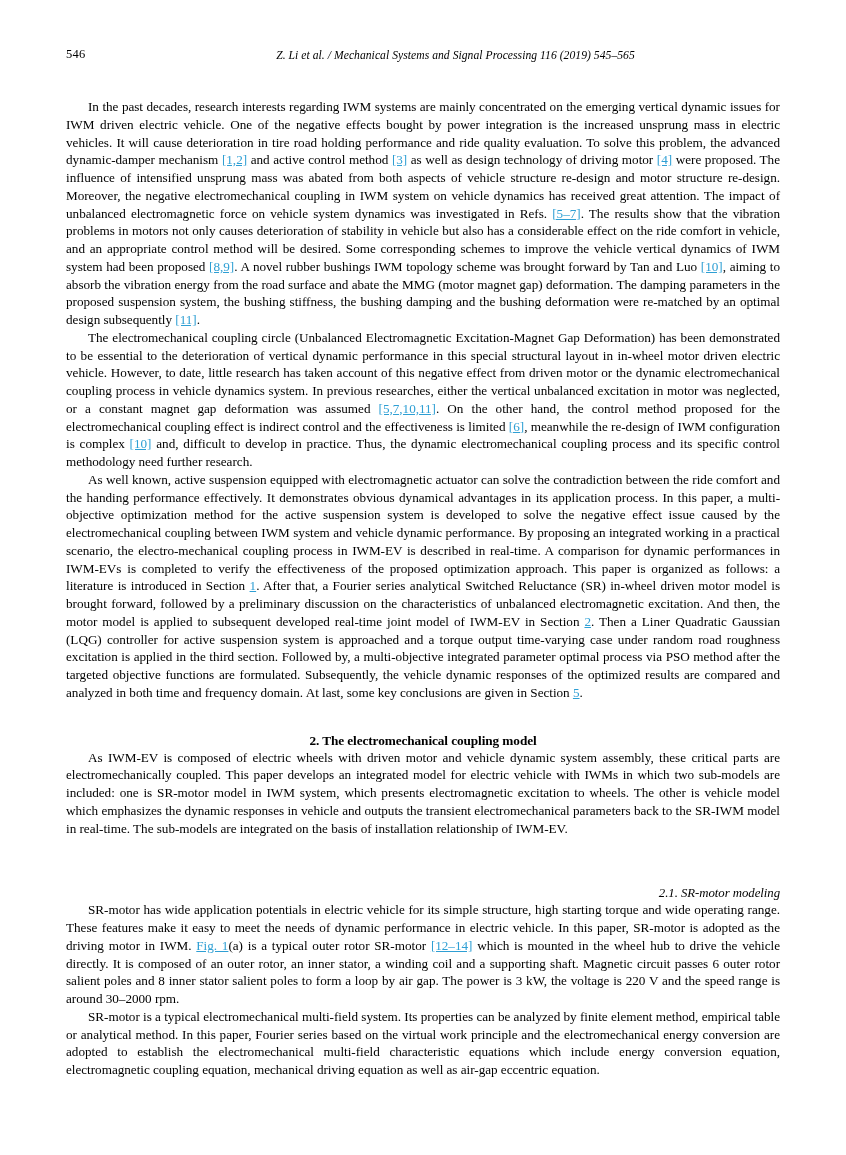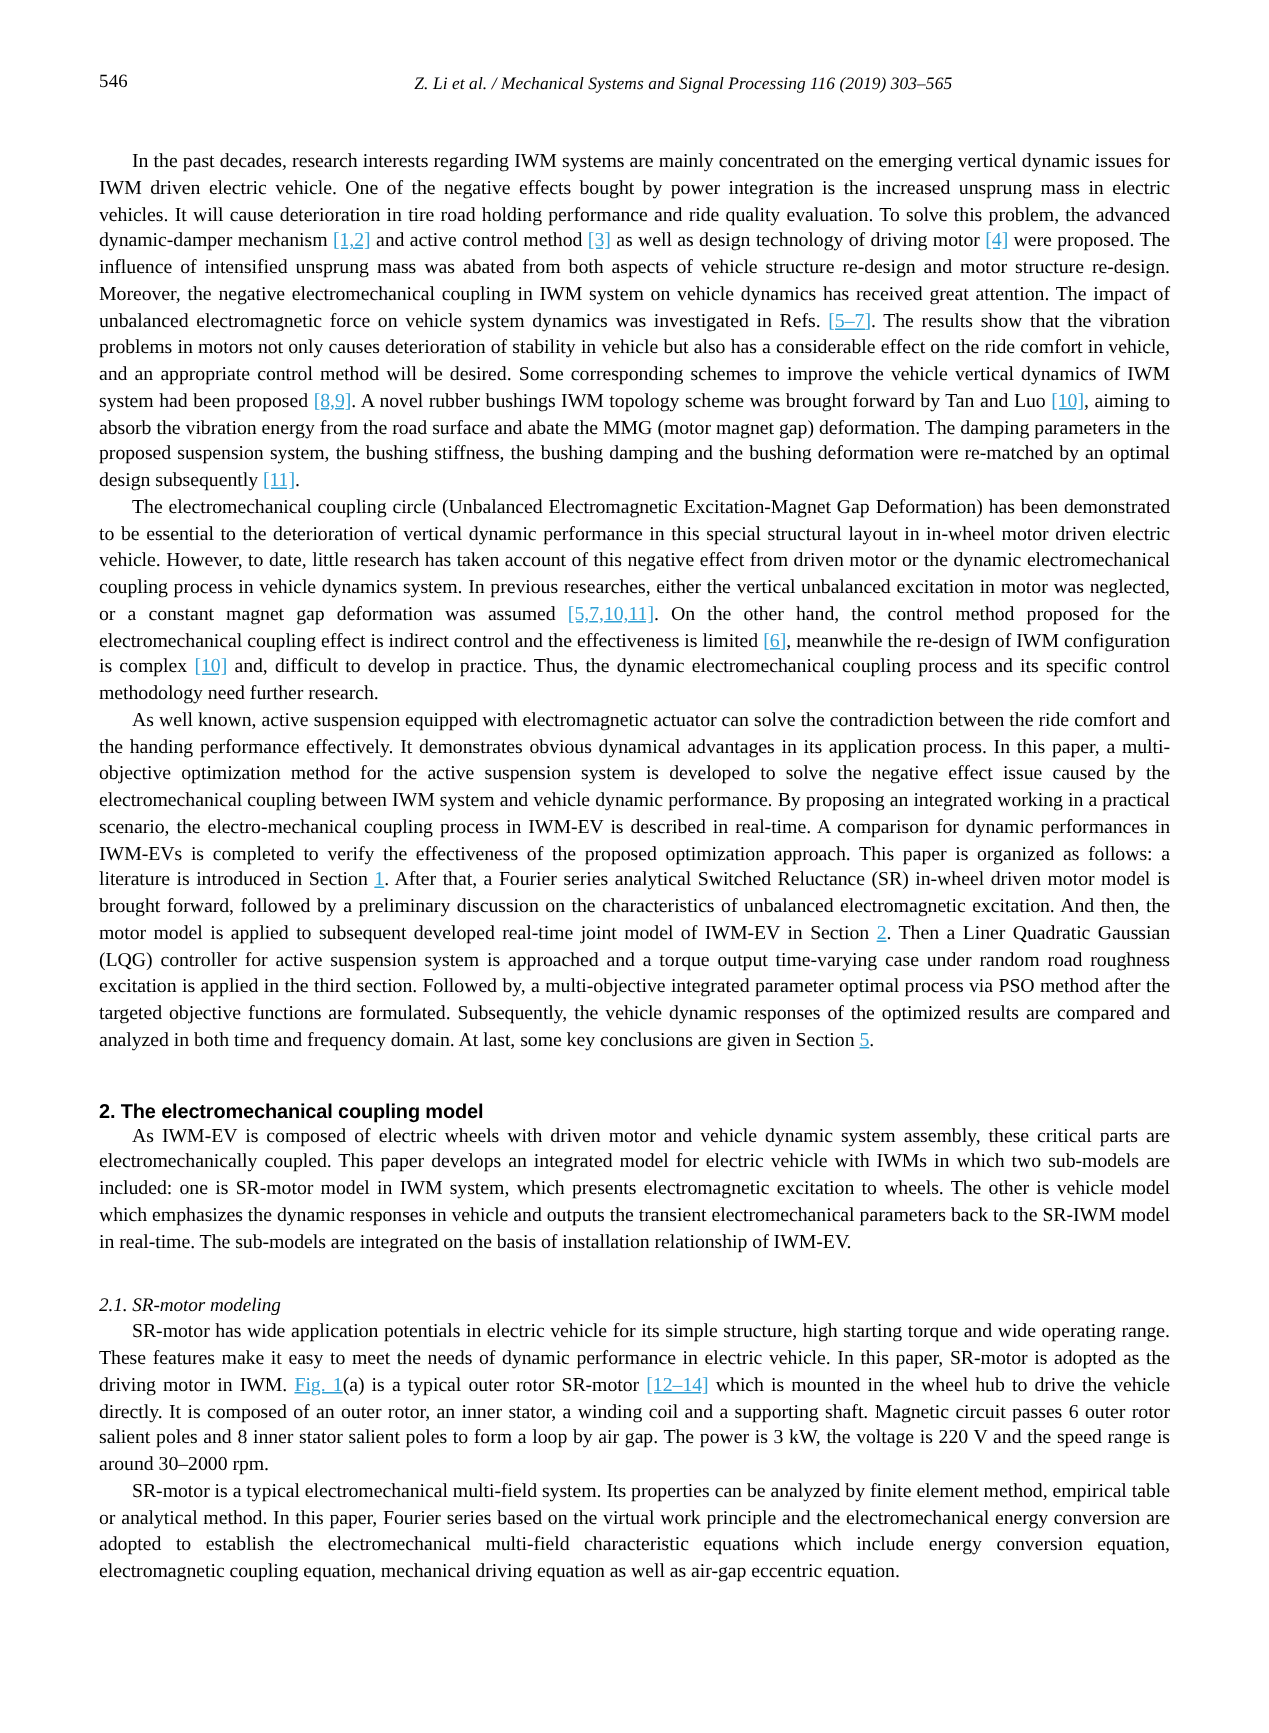--- a/index.html
+++ b/index.html
@@ -52,49 +52,51 @@
     line-height: 1.345;
     text-indent: 22px;
     letter-spacing: -0.03px;
     hyphens: none;
   }
   .ref-link {
     color: #2e9fd4;
     text-decoration: underline;
   }
   h2.section-title {
-    font-family: Liberation Sans, sans-serif;
+    font-family: Liberation Serif, serif;
     font-size: 13.3px;
     font-weight: bold;
     margin: 31px 0 0 0;
     letter-spacing: -0.1px;
+    text-align: center;
   }
   h3.subsection-title {
     font-family: "Liberation Serif", serif;
     font-style: italic;
     font-size: 12.8px;
     font-weight: normal;
-    margin: 27px 0 0 0;
+    margin: 49px 0 0 0;
     letter-spacing: -0.05px;
+    text-align: right;
   }
   .gap-after-title {
     margin-top: 14px;
   }
   .gap-after-sub {
     margin-top: 14px;
   }
 </style>
 </head>
 <body>
 
 <div class="page">
 
   <div class="running-head">
     <span class="page-number">546</span>
-    <span class="head-title">Z. Li et al. / Mechanical Systems and Signal Processing 116 (2019) 303–565</span>
+    <span class="head-title">Z. Li et al. / Mechanical Systems and Signal Processing 116 (2019) 545–565</span>
   </div>
 
   <p class="body-par"><span>In the past decades, research interests regarding IWM systems are mainly concentrated on the emerging vertical dynamic issues for IWM driven electric vehicle. One of the negative effects bought by power integration is the increased unsprung mass in electric vehicles. It will cause deterioration in tire road holding performance and ride quality evaluation. To solve this problem, the advanced dynamic-damper mechanism </span><span class="ref-link">[1,2]</span><span> and active control method </span><span class="ref-link">[3]</span><span> as well as design technology of driving motor </span><span class="ref-link">[4]</span><span> were proposed. The influence of intensified unsprung mass was abated from both aspects of vehicle structure re-design and motor structure re-design. Moreover, the negative electromechanical coupling in IWM system on vehicle dynamics has received great attention. The impact of unbalanced electromagnetic force on vehicle system dynamics was investigated in Refs. </span><span class="ref-link">[5–7]</span><span>. The results show that the vibration problems in motors not only causes deterioration of stability in vehicle but also has a considerable effect on the ride comfort in vehicle, and an appropriate control method will be desired. Some corresponding schemes to improve the vehicle vertical dynamics of IWM system had been proposed </span><span class="ref-link">[8,9]</span><span>. A novel rubber bushings IWM topology scheme was brought forward by Tan and Luo </span><span class="ref-link">[10]</span><span>, aiming to absorb the vibration energy from the road surface and abate the MMG (motor magnet gap) deformation. The damping parameters in the proposed suspension system, the bushing stiffness, the bushing damping and the bushing deformation were re-matched by an optimal design subsequently </span><span class="ref-link">[11]</span><span>.</span></p>
 
   <p class="body-par"><span>The electromechanical coupling circle (Unbalanced Electromagnetic Excitation-Magnet Gap Deformation) has been demonstrated to be essential to the deterioration of vertical dynamic performance in this special structural layout in in-wheel motor driven electric vehicle. However, to date, little research has taken account of this negative effect from driven motor or the dynamic electromechanical coupling process in vehicle dynamics system. In previous researches, either the vertical unbalanced excitation in motor was neglected, or a constant magnet gap deformation was assumed </span><span class="ref-link">[5,7,10,11]</span><span>. On the other hand, the control method proposed for the electromechanical coupling effect is indirect control and the effectiveness is limited </span><span class="ref-link">[6]</span><span>, meanwhile the re-design of IWM configuration is complex </span><span class="ref-link">[10]</span><span> and, difficult to develop in practice. Thus, the dynamic electromechanical coupling process and its specific control methodology need further research.</span></p>
 
   <p class="body-par"><span>As well known, active suspension equipped with electromagnetic actuator can solve the contradiction between the ride comfort and the handing performance effectively. It demonstrates obvious dynamical advantages in its application process. In this paper, a multi-objective optimization method for the active suspension system is developed to solve the negative effect issue caused by the electromechanical coupling between IWM system and vehicle dynamic performance. By proposing an integrated working in a practical scenario, the electro-mechanical coupling process in IWM-EV is described in real-time. A comparison for dynamic performances in IWM-EVs is completed to verify the effectiveness of the proposed optimization approach. This paper is organized as follows: a literature is introduced in Section </span><span class="ref-link">1</span><span>. After that, a Fourier series analytical Switched Reluctance (SR) in-wheel driven motor model is brought forward, followed by a preliminary discussion on the characteristics of unbalanced electromagnetic excitation. And then, the motor model is applied to subsequent developed real-time joint model of IWM-EV in Section </span><span class="ref-link">2</span><span>. Then a Liner Quadratic Gaussian (LQG) controller for active suspension system is approached and a torque output time-varying case under random road roughness excitation is applied in the third section. Followed by, a multi-objective integrated parameter optimal process via PSO method after the targeted objective functions are formulated. Subsequently, the vehicle dynamic responses of the optimized results are compared and analyzed in both time and frequency domain. At last, some key conclusions are given in Section </span><span class="ref-link">5</span><span>.</span></p>
 
   <h2 class="section-title">2. The electromechanical coupling model</h2>
 

